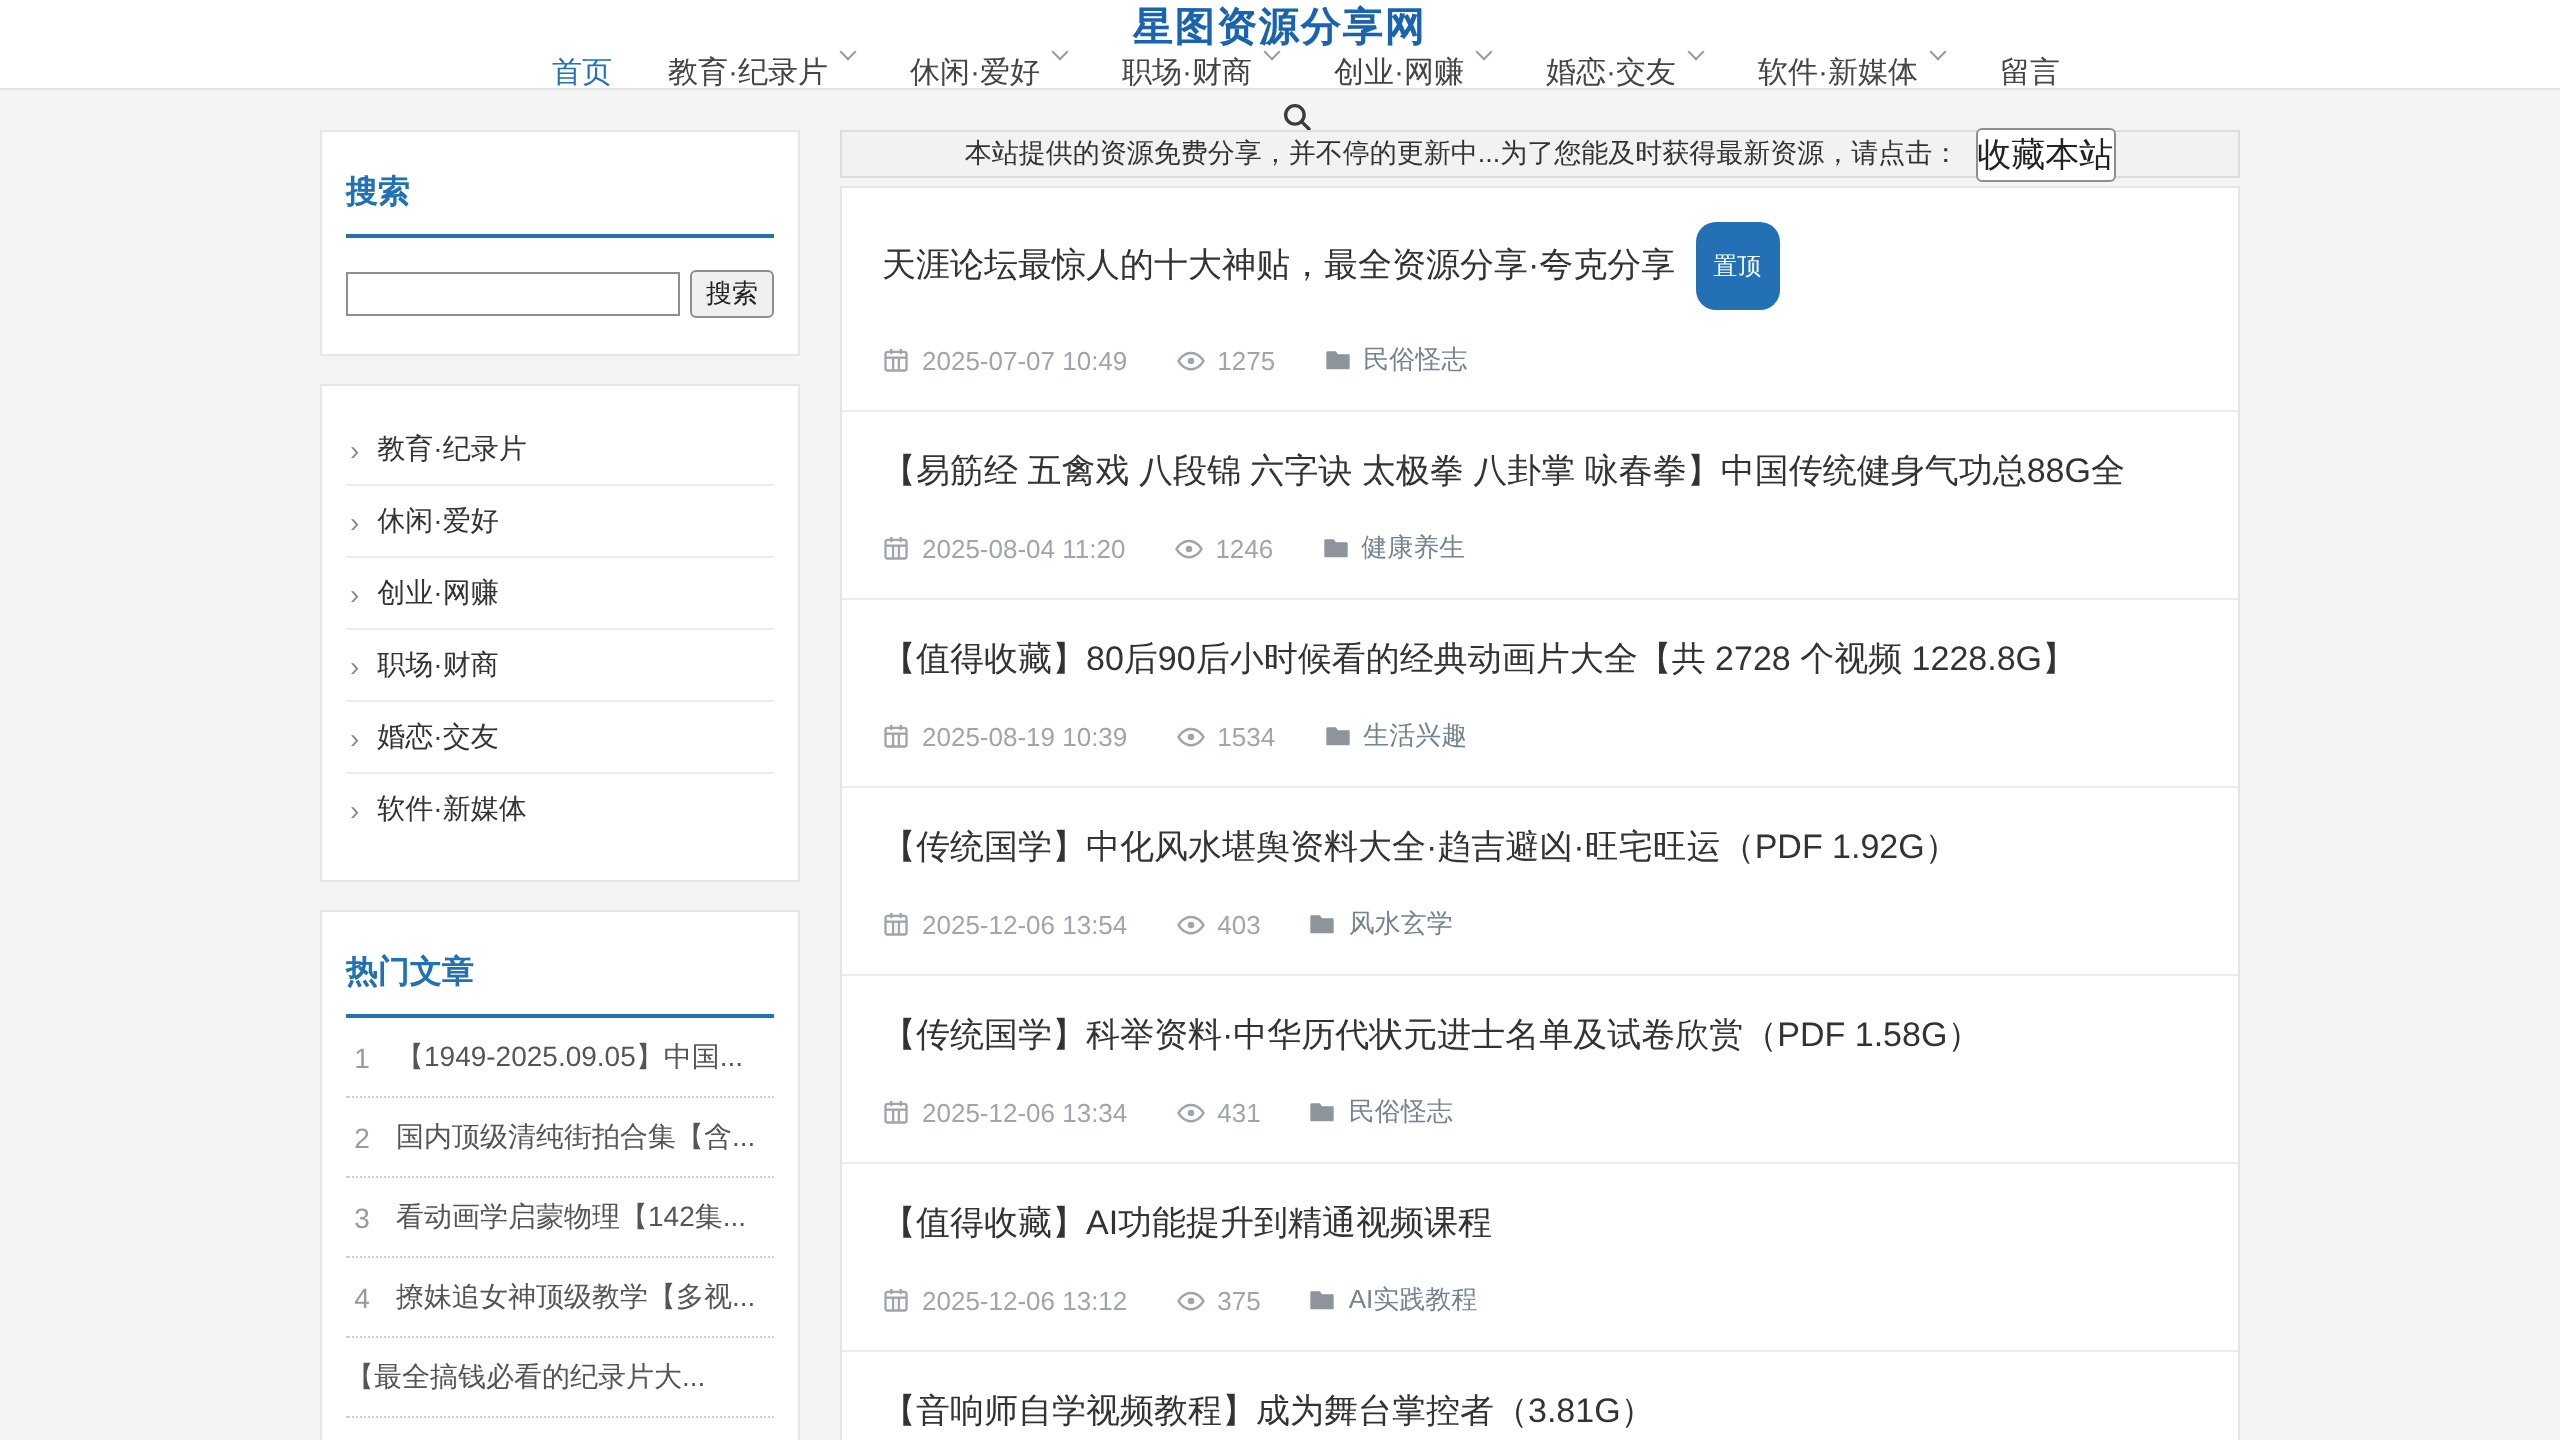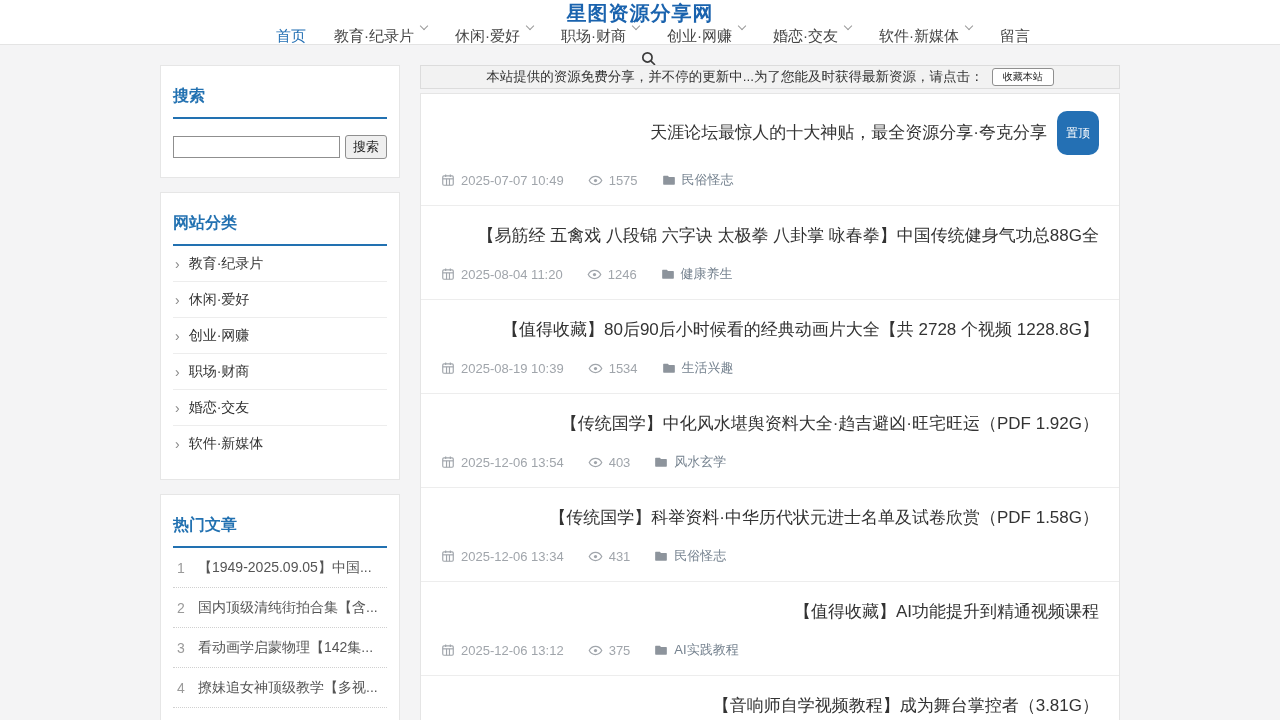--- a/index.html
+++ b/index.html
@@ -44,29 +44,29 @@
   .hot-list { list-style:none; }
   .hot-item { display:flex; align-items:center; padding:11px 0 10px; border-bottom:1px dotted #d0d0d0;
               font-size:14px; color:#555; cursor:pointer; }
   .hot-rank { width:16px; flex:0 0 16px; margin-right:9px; text-align:center; color:#9a9a9a; }
   .hot-text { white-space:nowrap; overflow:hidden; text-overflow:ellipsis; }
 
   
   .notice { background:#f2f2f2; border:1px solid #dcdcdc; height:24px; display:flex;
             align-items:center; justify-content:center; gap:8px; font-size:13.5px; color:#333;
             margin-bottom:4px; }
-  .notice-btn { font-size:10px; color:#222; background:#fff; border:1px solid #8f8f8f;
-                border-radius:3px; padding:1px 10px; cursor:pointer;
+  .notice-btn { font-size:17px; color:#222; background:#fff; border:1px solid #8f8f8f;
+                border-radius:3px; padding:1px 0; cursor:pointer;
                 font-family:"Liberation Sans","DejaVu Sans",sans-serif; }
 
   
   .article-card { background:#fff; border:1px solid #e5e5e5; }
   .article-row { padding:17px 20px 16px; border-bottom:1px solid #ededed; }
   .article-row:last-child { border-bottom:none; }
-  .article-title-line { display:flex; align-items:center; gap:10px;justify-content:flex-end; }
+  .article-title-line { display:flex; align-items:center; gap:10px; }
   .article-title { font-size:17px; color:#333; line-height:26px; white-space:nowrap; overflow:hidden; }
   .badge { background:#2470b4; color:#fff; font-size:12px; line-height:1; padding:16px 9px;
            border-radius:10px; flex:0 0 auto; }
   .meta { display:flex; align-items:center; margin-top:16px; font-size:13px; color:#a0a5ab; }
   .meta-group { display:flex; align-items:center; gap:6px; margin-right:24px; }
   .meta svg { display:block; }
   .meta .cat-link { color:#75828f; cursor:pointer; }
 </style>
 </head>
 <body>
@@ -131,21 +131,20 @@
 
     <section class="widget">
       <h3 class="widget-title">搜索</h3>
       <div class="search-form">
         <input class="search-input" type="text" value="" style="">
         <button class="search-submit">搜索</button>
       </div>
     </section>
 
     <section class="widget">
-      <h3 class="widget-title">网站分类</h3>
       <ul class="cat-list">
 
           <li class="cat-item">
             <span class="cat-caret">›</span>
             <span>教育·纪录片</span>
           </li>
 
           <li class="cat-item">
             <span class="cat-caret">›</span>
             <span>休闲·爱好</span>
@@ -235,21 +234,21 @@
               </span>
               <span>2025-07-07 10:49</span>
             </span>
             <span class="meta-group">
               <span>
                 <svg width="15" height="15" viewBox="0 0 24 24" fill="none" stroke="#a0a5ab" stroke-width="2">
                   <path d="M2 12s3.5-6.5 10-6.5S22 12 22 12s-3.5 6.5-10 6.5S2 12 2 12z"></path>
                   <circle cx="12" cy="12" r="2.6" fill="#a0a5ab" stroke="none"></circle>
                 </svg>
               </span>
-              <span>1575</span>
+              <span>1275</span>
             </span>
             <span class="meta-group">
               <span>
                 <svg width="14" height="14" viewBox="0 0 24 24" fill="#8d949c">
                   <path d="M3 4.5h7l2 2.5h9c.6 0 1 .4 1 1v11c0 .6-.4 1-1 1H3c-.6 0-1-.4-1-1v-13c0-.8.4-1.5 1-1.5z"></path>
                 </svg>
               </span>
               <a class="cat-link">民俗怪志</a>
             </span>
           </div>

